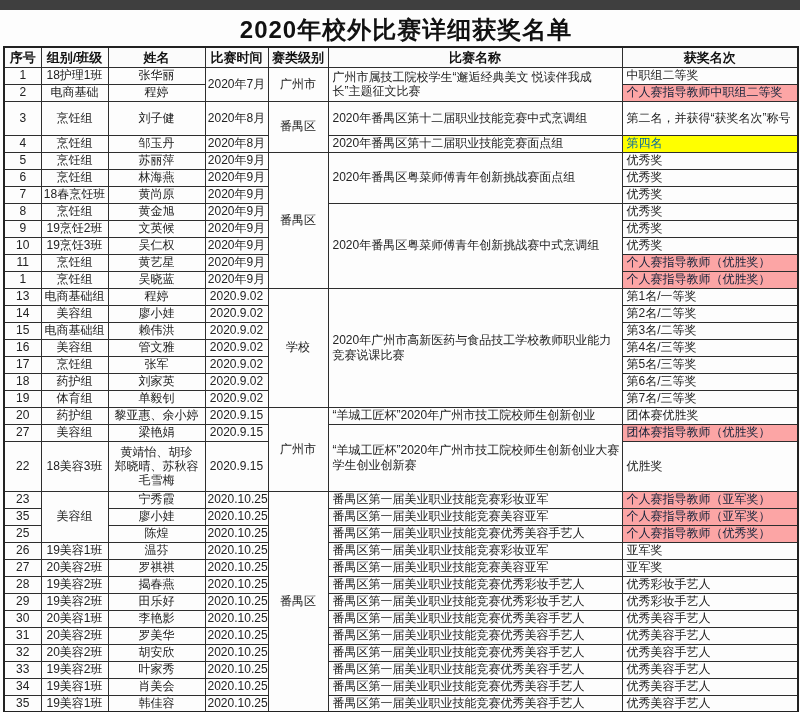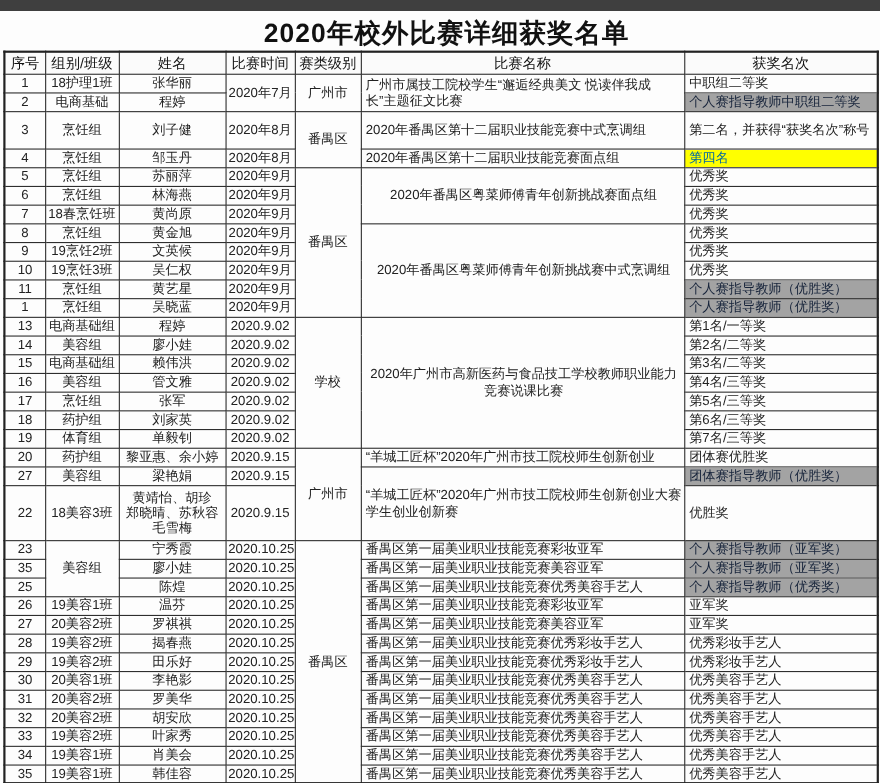--- a/index.html
+++ b/index.html
@@ -41,33 +41,33 @@
     font-size: 12px;
     line-height: 1.18;
     text-align: center;
     vertical-align: middle;
     overflow: hidden;
     color: #222;
   }
   thead tr { height: 20px; }
   tbody tr { height: 17px; }
   th {
-    font-weight: normal;
+    font-weight: bold;
     font-size: 13px;
     background: #fbfbfb;
     color: #111;
   }
   td.col5, td.col6 {
     text-align: left;
     padding-left: 4px;
     margin-top: 48px;
   }
-  td.al-c { text-align: center; }
+  td.al-c { }
   td.col2 { white-space: pre-line; }
-  td.hl-blue { background: #a3a3a3; color: #16233a; }
+  td.hl-blue { background: #fca5a5; color: #16233a; }
   td.hl-yellow { background: #ffff00; color: #0369a1; }
 </style>
 </head>
 <body>
 
 <div class="topbar"></div>
 
 <h1 class="page-title">2020年校外比赛详细获奖名单</h1>
 
 <table class="awards">

